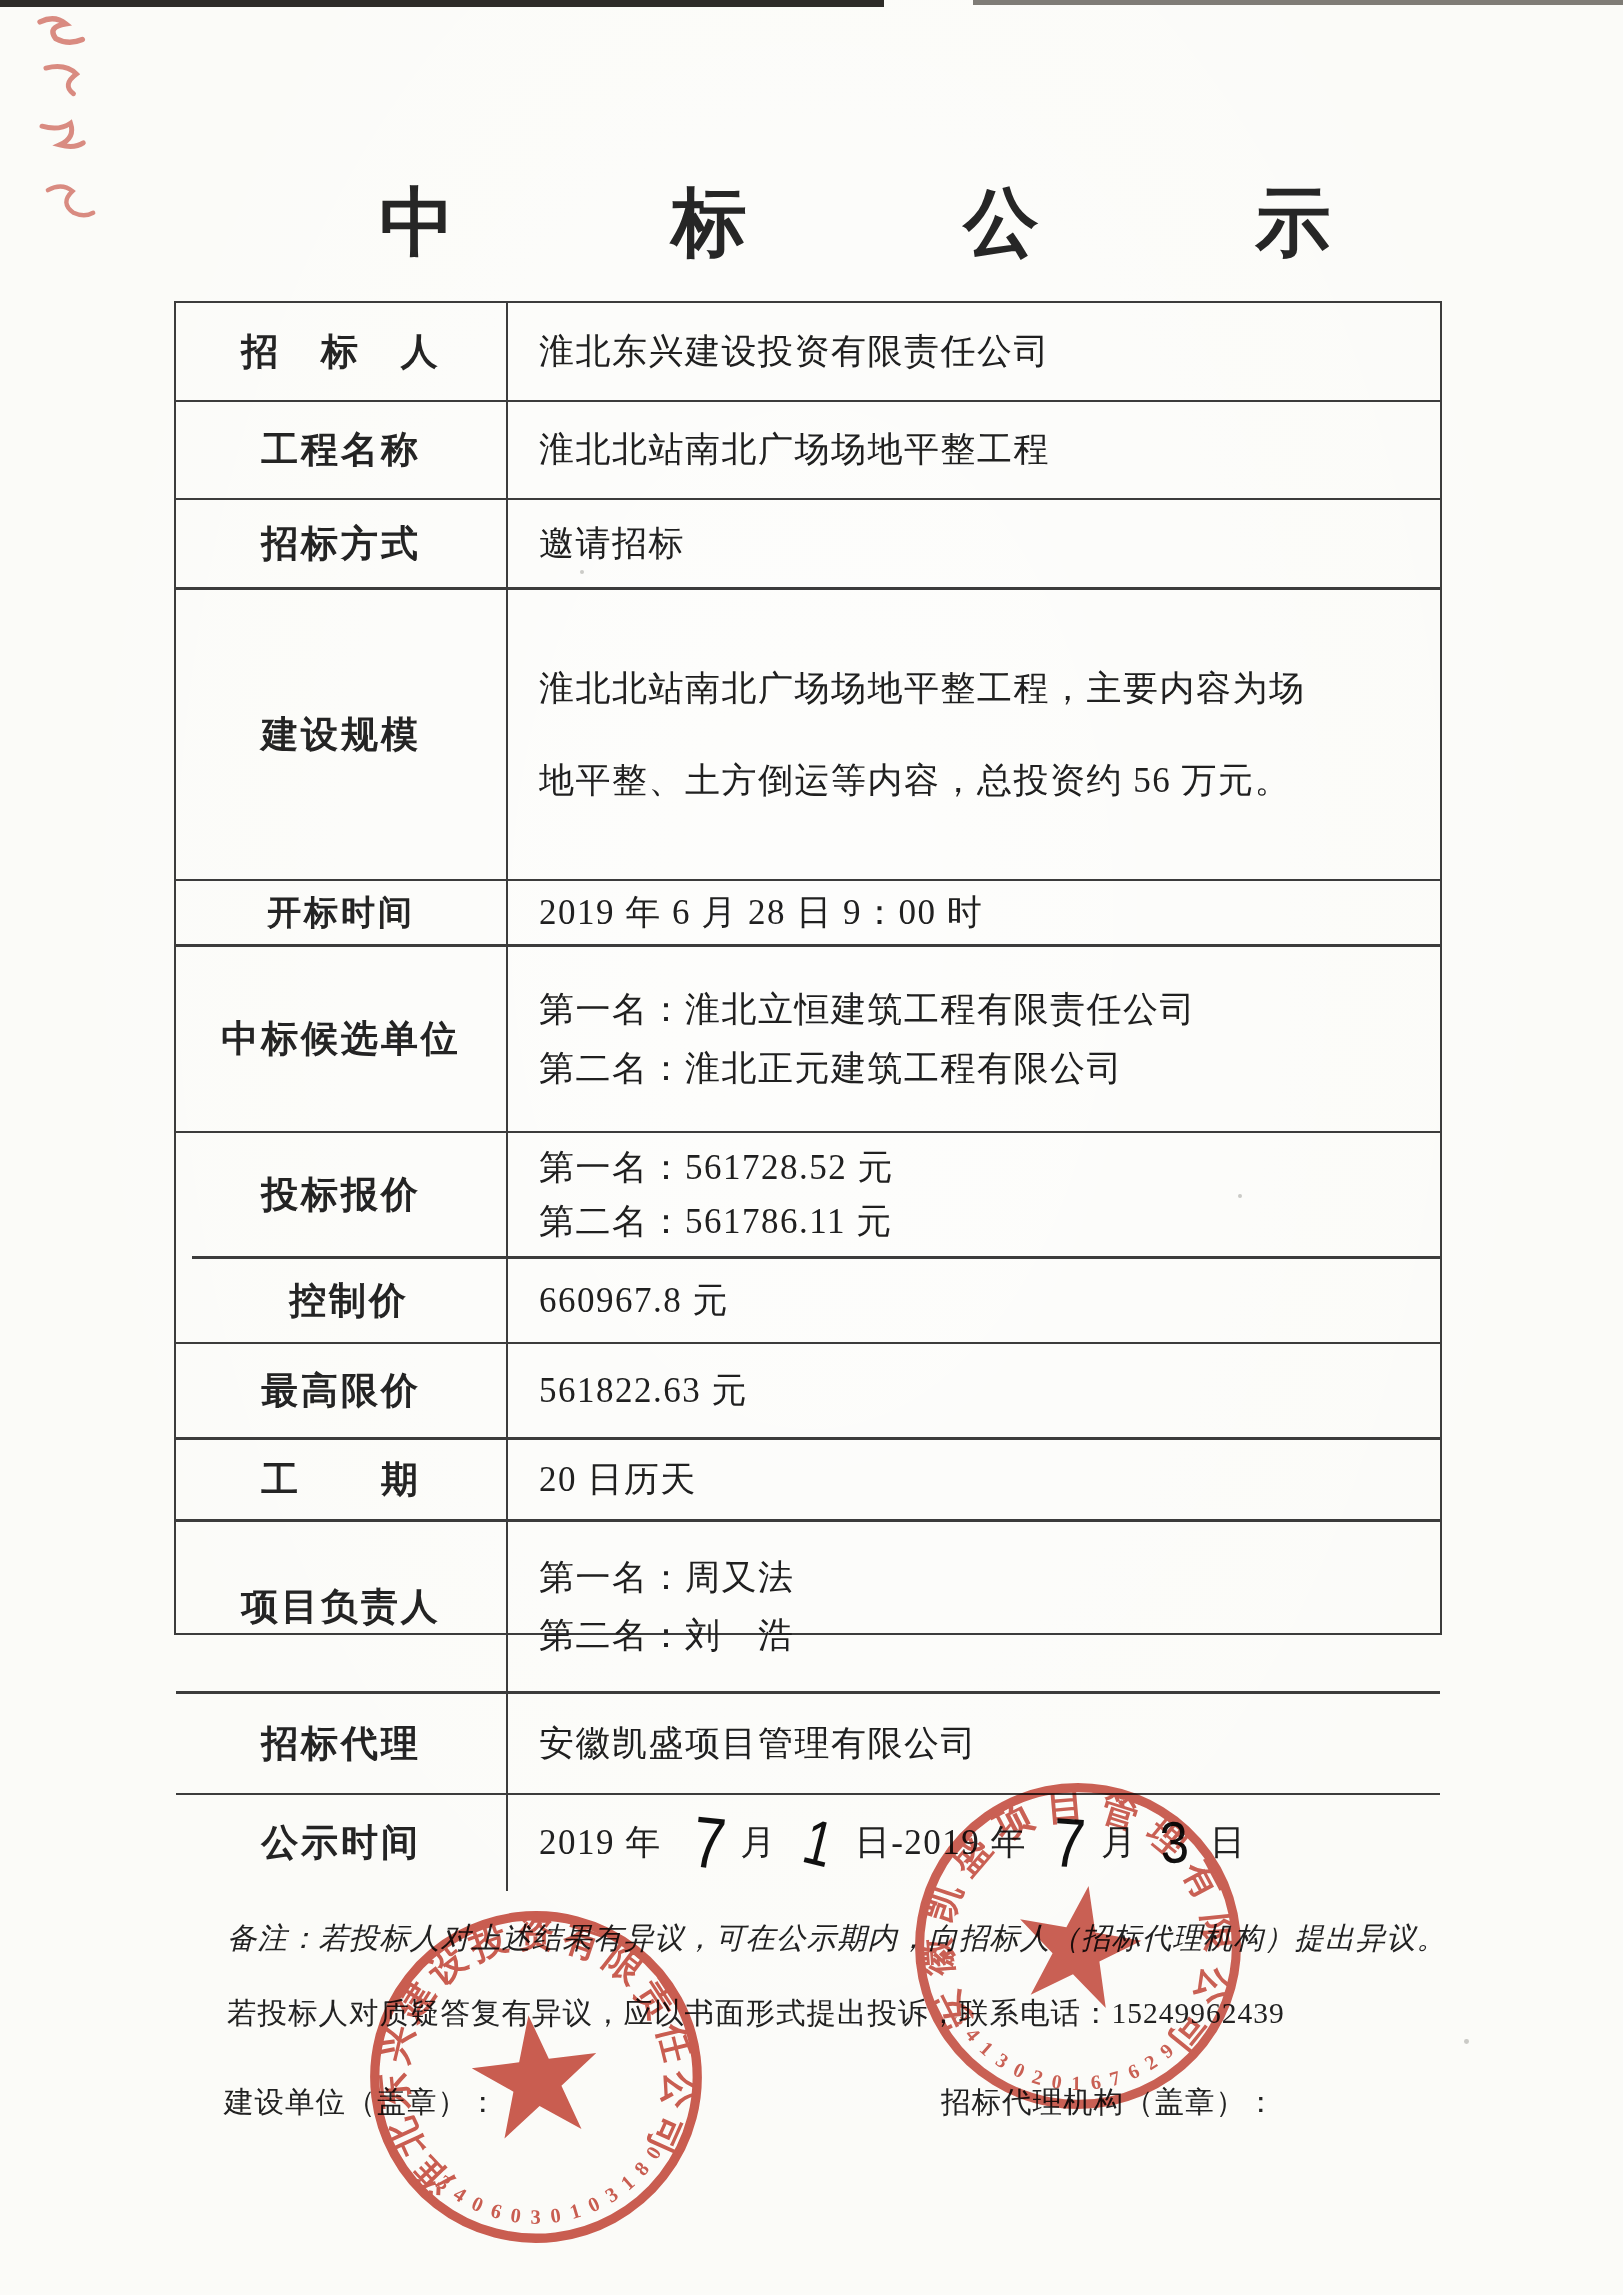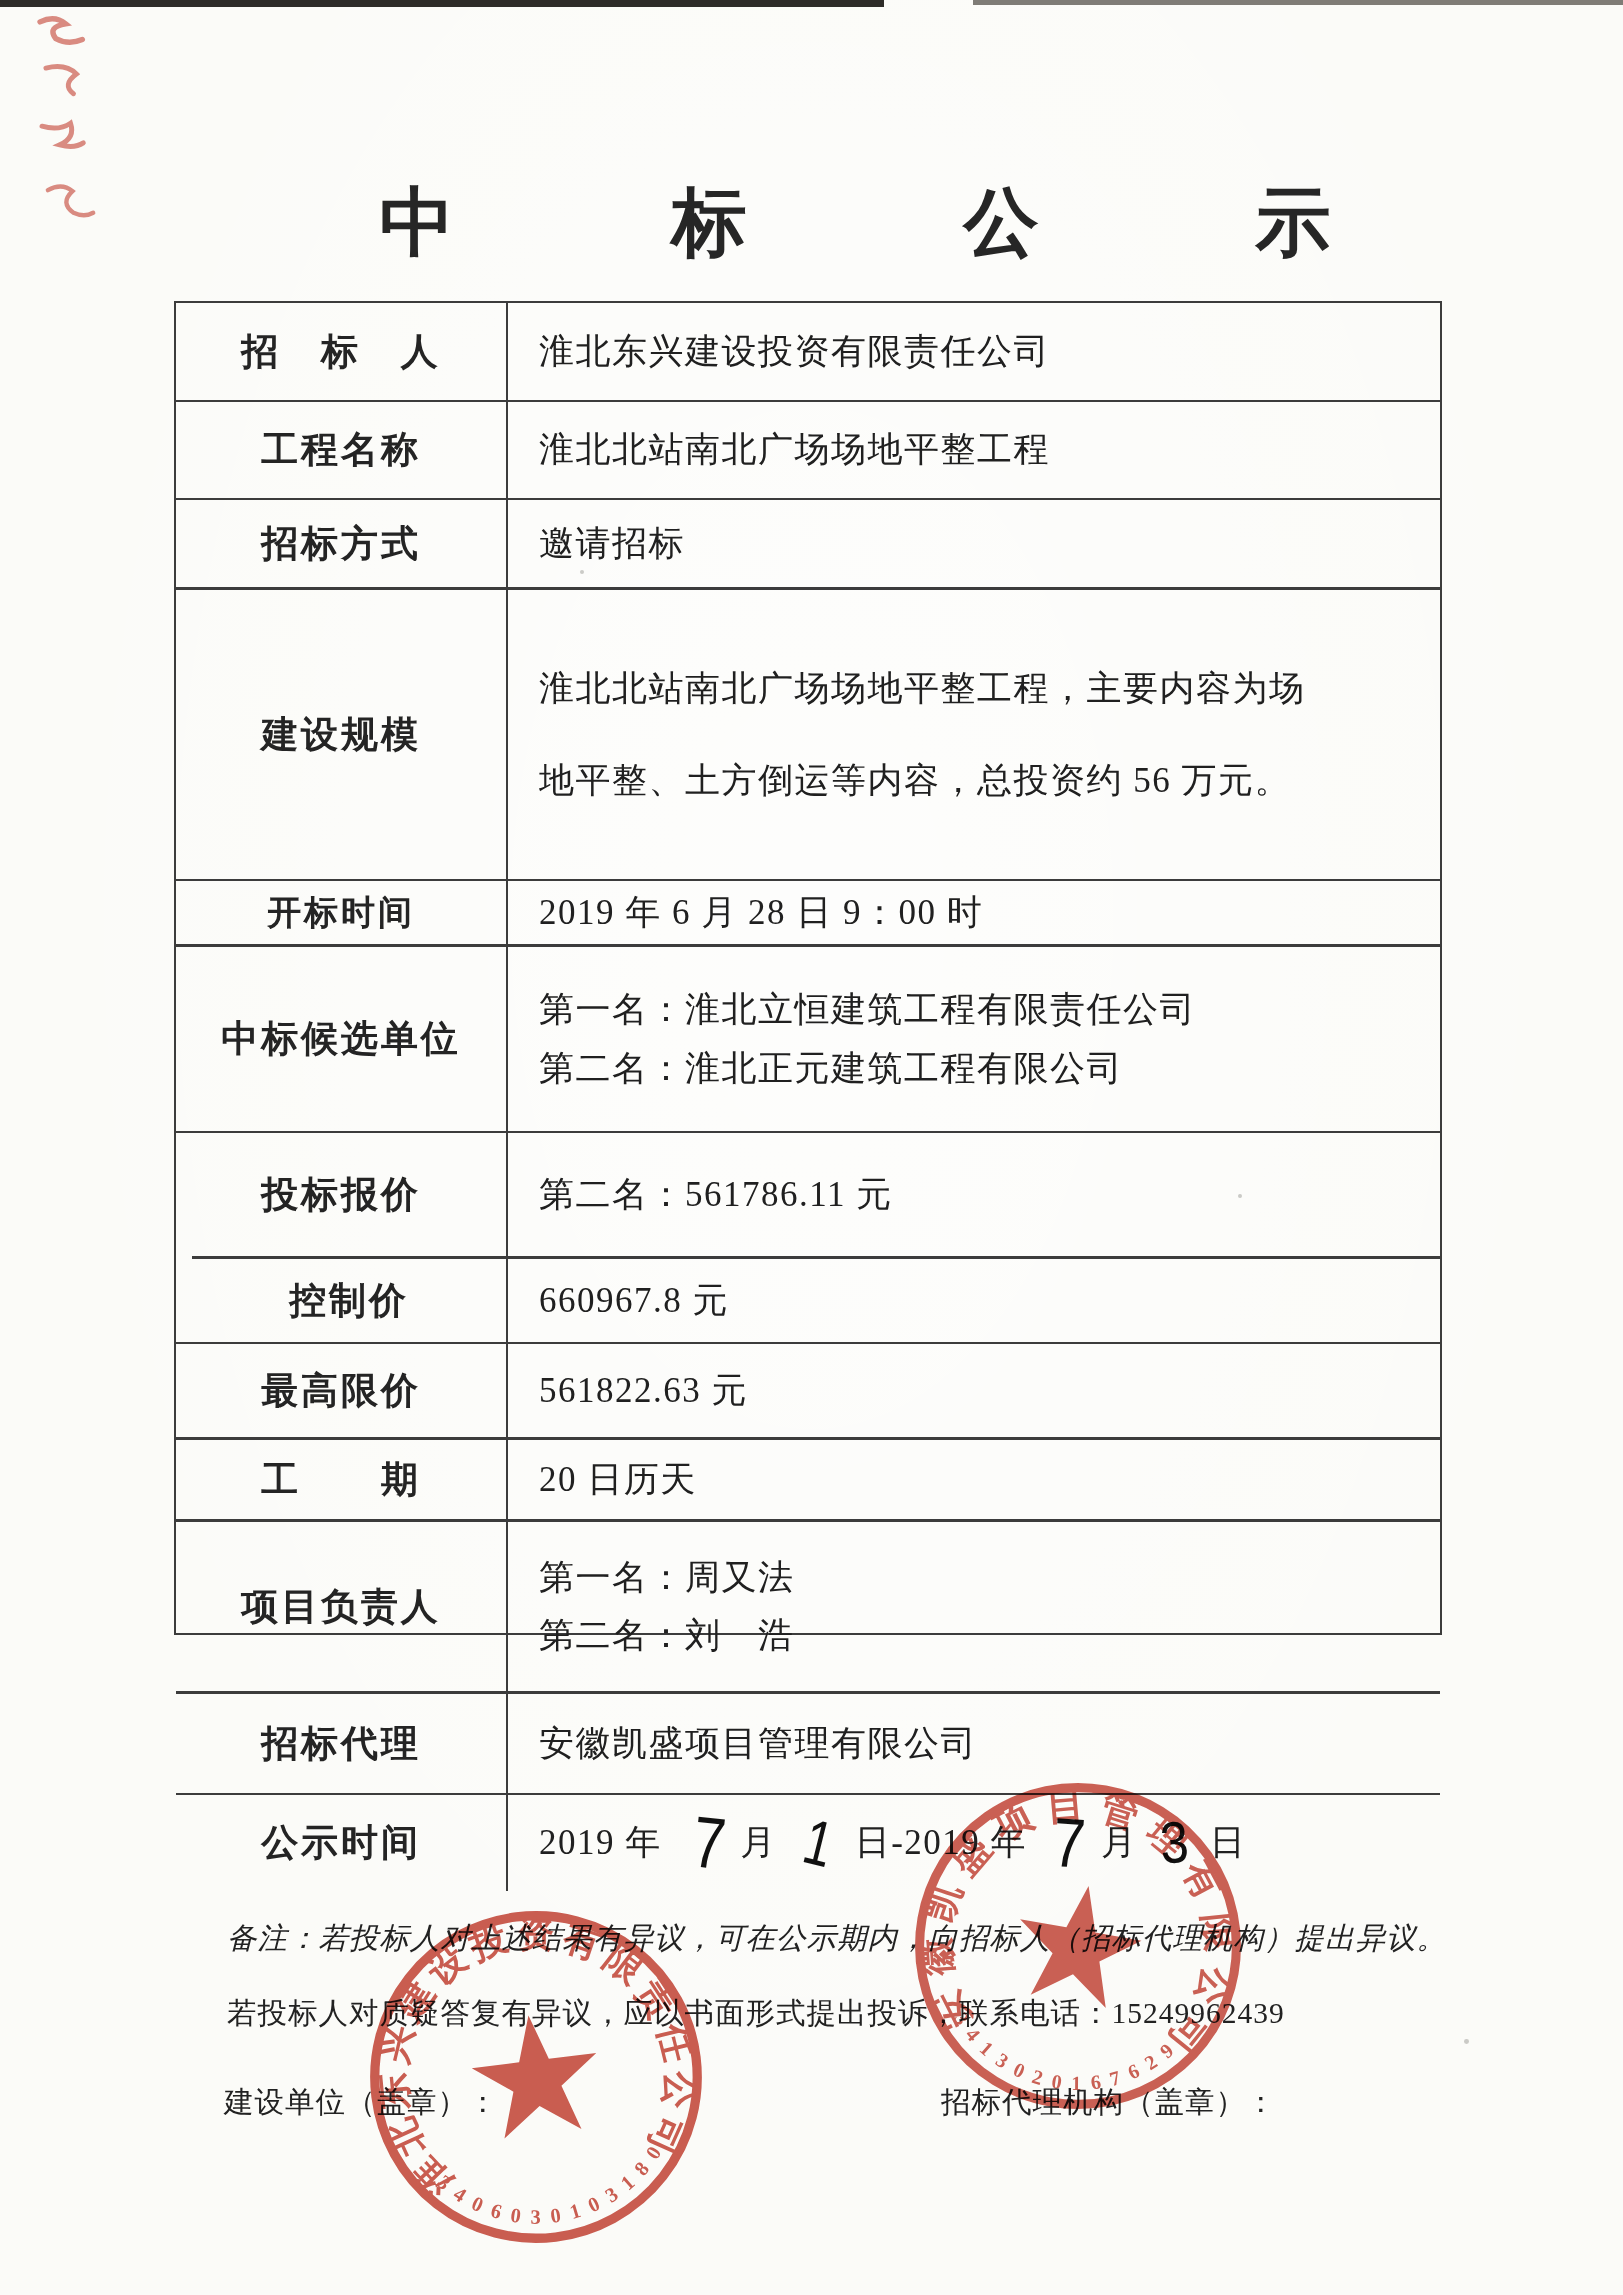--- a/index.html
+++ b/index.html
@@ -132,20 +132,21 @@
       </div>
 
     <div class="cell lab" style="border-top:3.4px solid #3c3c3c;">中标候选单位</div>
     <div class="cell val gap-mid" style="border-top:3.4px solid #3c3c3c;">
       <div>第一名：淮北立恒建筑工程有限责任公司</div>
       <div>第二名：淮北正元建筑工程有限公司</div>
     </div>
 
     <div class="cell lab" style="border-top:2.9px solid #3c3c3c;">投标报价</div>
     <div class="cell val gap-tight" style="border-top:2.9px solid #3c3c3c;">
+      <div>第一名：561728.52 元</div>
       <div>第二名：561786.11 元</div>
     </div>
 
     <div class="cell lab" style="border-top:3.4px solid #3c3c3c;margin-left:16px;">控制价</div>
     <div class="cell val" style="border-top:3.4px solid #3c3c3c;">
         <div>660967.8 元</div>
       </div>
 
     <div class="cell lab" style="border-top:2.9px solid #3c3c3c;">最高限价</div>
     <div class="cell val" style="border-top:2.9px solid #3c3c3c;">

